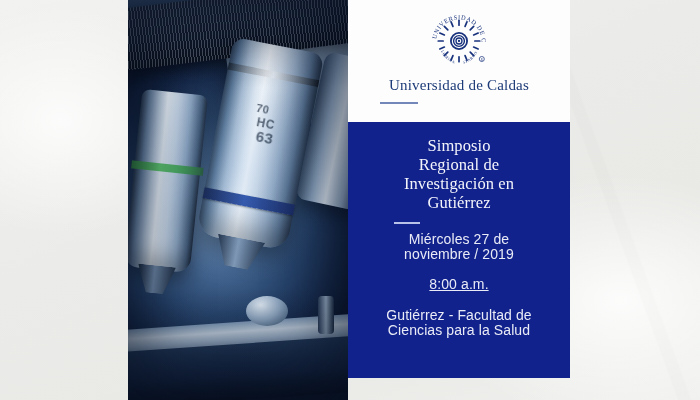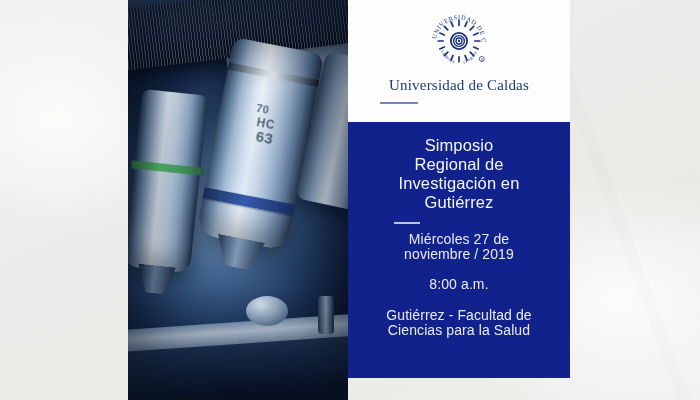--- a/index.html
+++ b/index.html
@@ -187,36 +187,36 @@
 
   
   #blue-panel{
     position:absolute; left:348px; top:122px; width:222px; height:256px;
     background:#11228c;
     color:#ffffff;
     text-align:center;
     padding:14px 12px 0 12px;
   }
   #event-title{
-    font-family:Liberation Sans, sans-serif;
+    font-family:Liberation Serif, serif;
     font-size:16.5px; line-height:19px; font-weight:400;
     letter-spacing:.1px;
     color:#f4f5fb;
   }
   #title-rule{
     width:26px; height:2px; background:#b9c2e8;
     margin:10px 0 0 34px;
   }
   .meta{
     font-family:"Liberation Sans", sans-serif;
     font-size:14px; line-height:15px; color:#e9ebf6;
     letter-spacing:.1px;
   }
   #event-date{ margin-top:8px; }
-  #event-time{ margin-top:15px; }
+  #event-time{ margin-top:15px;text-decoration:underline; }
   #event-venue{ margin-top:16px; }
 </style>
 </head>
 <body>
 
 <div id="backdrop"></div>
 
 <div id="photo">
   <div class="ph-layer ph-base"></div>
   <div class="ph-backblock"></div>

